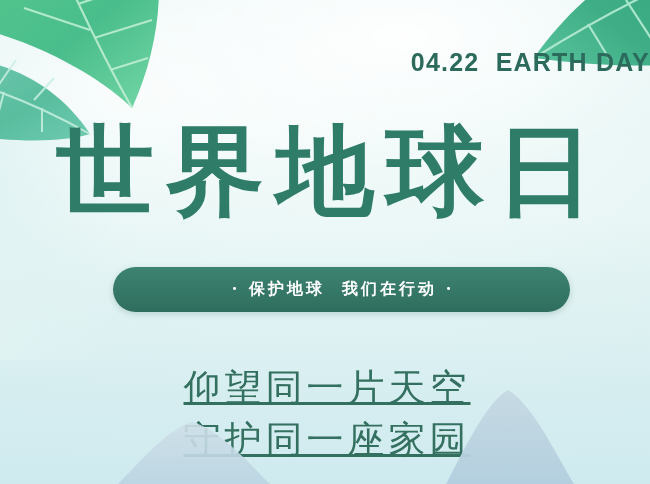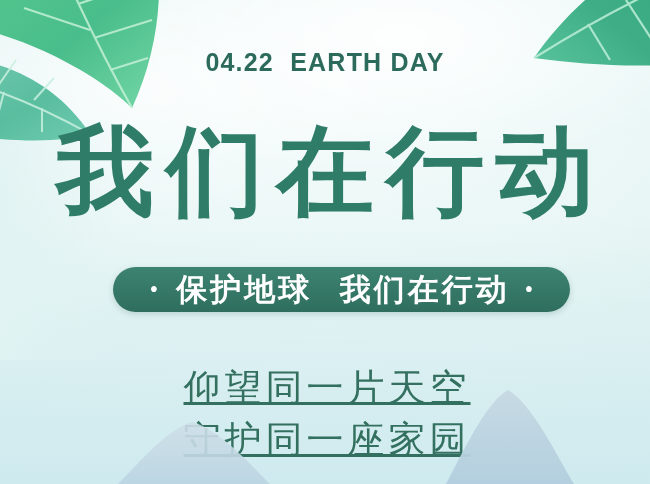--- a/index.html
+++ b/index.html
@@ -55,21 +55,21 @@
     position: absolute;
     left: 0; right: 0; bottom: 0; height: 110px;
     pointer-events: none;
   }
 
   
   .eyebrow {
     position: absolute;
     top: 48px;
     left: 0; right: 0;
-    text-align: center;
+    text-align: right;
     font-size: 25px;
     font-weight: bold;
     letter-spacing: 1.2px;
     color: #2c6b5c;
     white-space: pre;
   }
   .main-title {
     position: absolute;
     top: 122px;
     left: 0; right: 0;
@@ -91,21 +91,21 @@
     height: 45px;
     border-radius: 24px;
     background: linear-gradient(180deg, #3d8371 0%, #2f6e5e 100%);
     box-shadow: 0 2px 6px rgba(40,100,88,0.22);
     display: flex;
     align-items: center;
     justify-content: center;
   }
   .pill-text {
     color: #ffffff;
-    font-size: 31px;
+    font-size: 16px;
     font-weight: bold;
     letter-spacing: 3px;
     text-indent: 3px;
     white-space: pre;
     font-family: "DejaVu Serif", "Liberation Serif", serif;
   }
 
   .tagline {
     position: absolute;
     left: 0; right: 0;
@@ -182,21 +182,21 @@
     <g stroke="#b7ecd4" stroke-width="2.2" fill="none" opacity="0.9">
       <path d="M168 40 C110 66 60 96 28 116"></path>
       <path d="M120 58 L150 104"></path>
       <path d="M82 82 L104 118"></path>
       <path d="M138 48 L168 76"></path>
     </g>
   </svg>
 
   <div class="eyebrow">04.22  EARTH DAY</div>
 
-  <div class="main-title">我们在行动</div>
+  <div class="main-title">世界地球日</div>
 
   <div class="pill">
     <span class="pill-text">· 保护地球  我们在行动 ·</span>
   </div>
 
   <div class="tagline">
     <div class="tagline-line">仰望同一片天空</div>
     <div class="tagline-line">守护同一座家园</div>
   </div>
 

